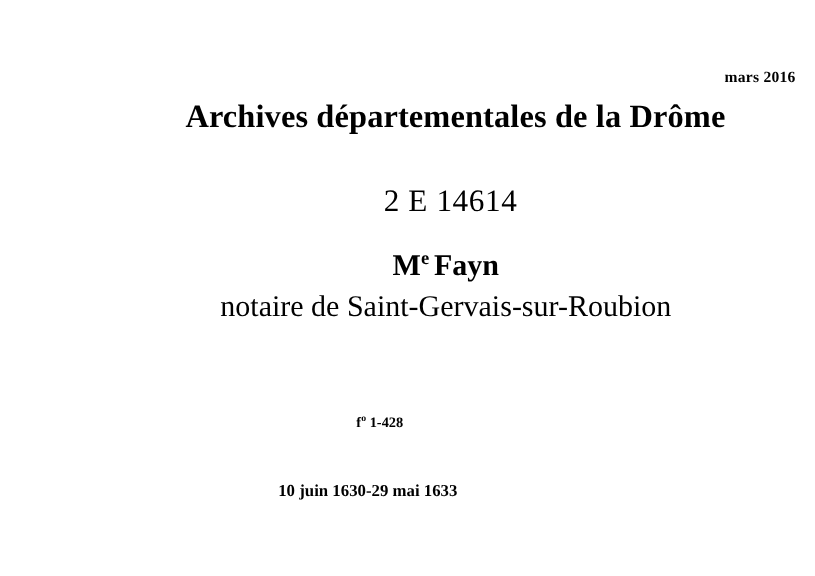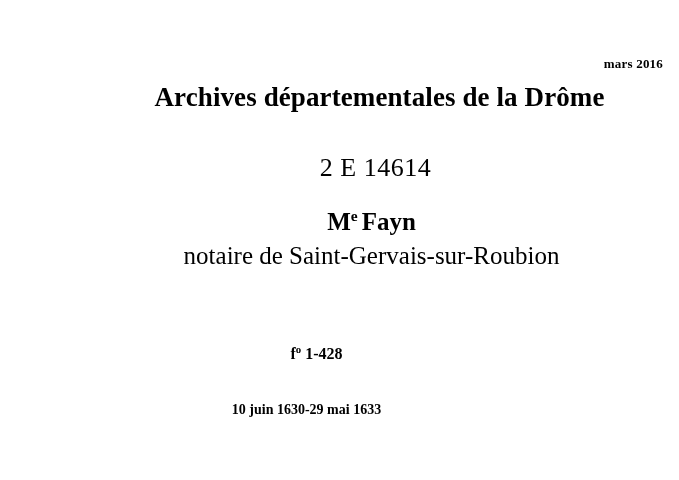--- a/index.html
+++ b/index.html
@@ -75,21 +75,21 @@
     font-size: 25px;
     font-weight: normal;
     line-height: 1.35;
   }
   .folios {
     position: absolute;
     top: 345px;
     left: 0;
     width: 561px;
     text-align: center;
-    font-size: 16px;
+    font-size: 12px;
     font-weight: bold;
   }
   .folios .sup {
     font-size: 0.68em;
     vertical-align: super;
     line-height: 0;
   }
   .date-range {
     position: absolute;
     top: 402px;

